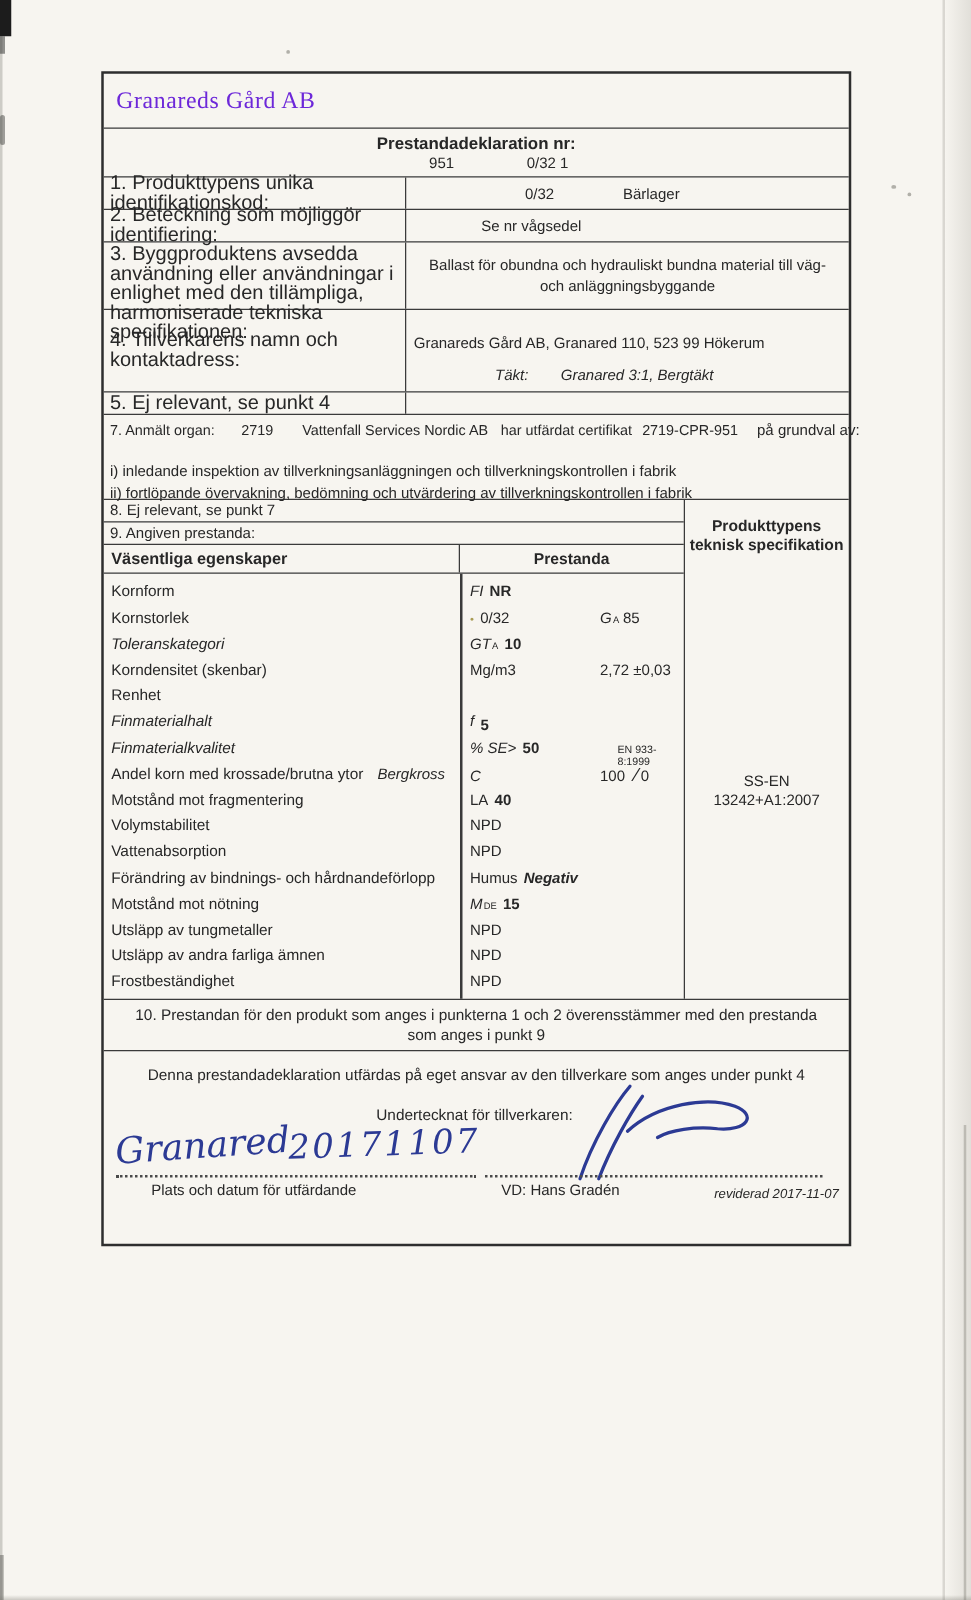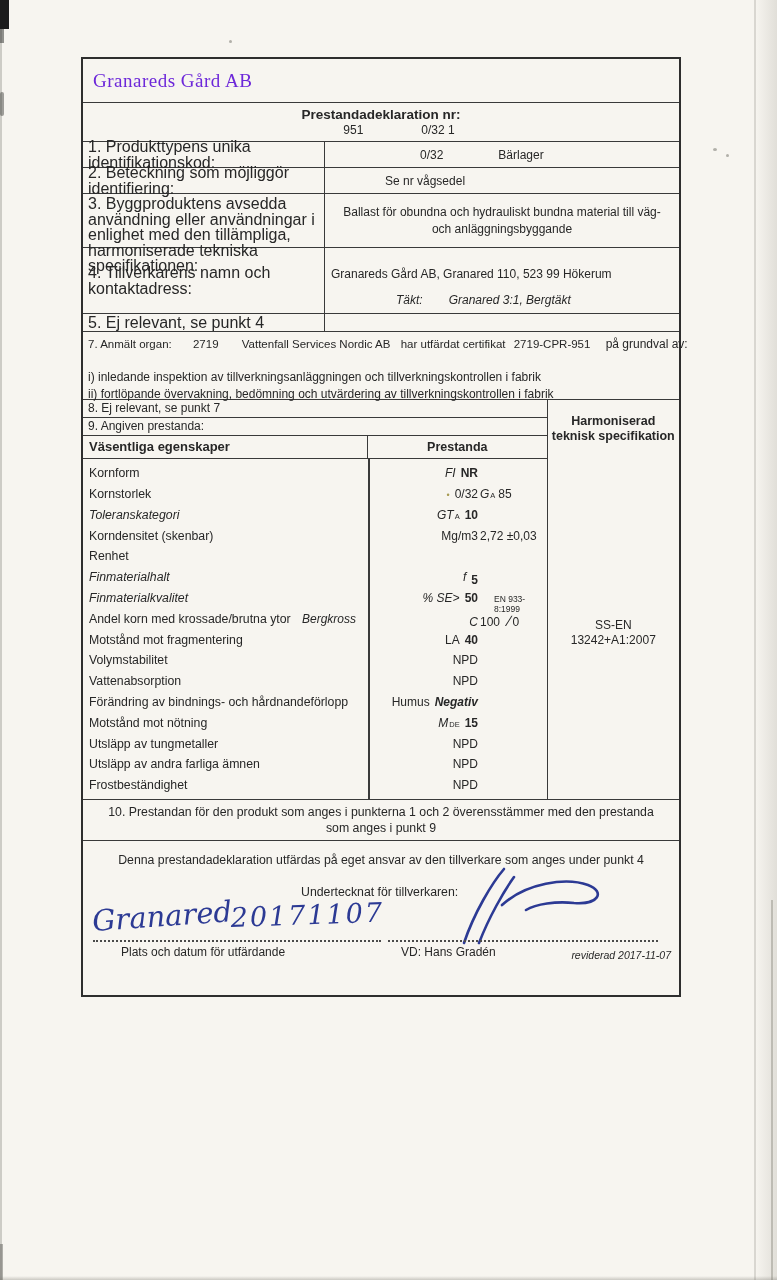--- a/index.html
+++ b/index.html
@@ -59,21 +59,21 @@
   .r89{height:18px;border-bottom:1.5px solid #3a3a3a;padding:1px 0 0 5px;font-size:12px;line-height:15px;}
   .phead{height:24px;border-bottom:1.5px solid #3a3a3a;display:flex;}
   .phl{width:285px;border-right:1.5px solid #3a3a3a;font-weight:bold;font-size:13px;padding:3px 0 0 6px;}
   .phr{flex:1;font-weight:bold;font-size:12.5px;display:flex;align-items:center;justify-content:center;}
   .props{flex:1;position:relative;padding-top:7px;}
   .vline{position:absolute;left:285px;top:0;bottom:0;width:1.5px;background:#3a3a3a;}
   .prow{height:20.8px;display:flex;}
   .plab{width:285px;display:flex;justify-content:space-between;align-items:baseline;padding-left:6px;font-size:12.3px;}
   .extra{font-style:italic;padding-right:12px;font-size:12px;}
   .pval{flex:1;display:flex;align-items:baseline;padding-left:8px;font-size:12px;}
-  .c1{width:102px;display:inline-flex;justify-content:flex-end;align-items:baseline;}
+  .c1{width:102px;display:inline-flex;justify-content:flex-start;align-items:baseline;}
   .c2{flex:1;padding-left:2px;display:inline-flex;align-items:baseline;}
   .blt{color:#a89b52;font-size:9px;margin-right:5px;}
   .it{font-style:italic;}
   .a2{margin-left:5px;font-weight:bold;}
   .a2.low{vertical-align:-3px;position:relative;top:2.5px;}
   .b2{margin-left:3px;}
   .sb{font-size:7.5px;vertical-align:-2.5px;margin-left:1px;}
   .slash{font-size:15px;margin:0 2px 0 8px;font-weight:300;}
   .note{font-size:8.5px;margin-left:14px;}
   .msright{width:132px;position:relative;text-align:center;}
@@ -385,21 +385,21 @@
                 <span class="c1">
                   <span class="a">NPD</span>
                 </span>
               </div>
           </div>
 
         </div>
       </div>
       <div class="msright">
         <div class="harm">
-          <div>Harmoniserad</div>
+          <div>Produkttypens</div>
           <div>teknisk specifikation</div>
         </div>
         <div class="ssen">
           <div>SS-EN</div>
           <div>13242+A1:2007</div>
         </div>
       </div>
     </div>
 
     <div class="row10">

